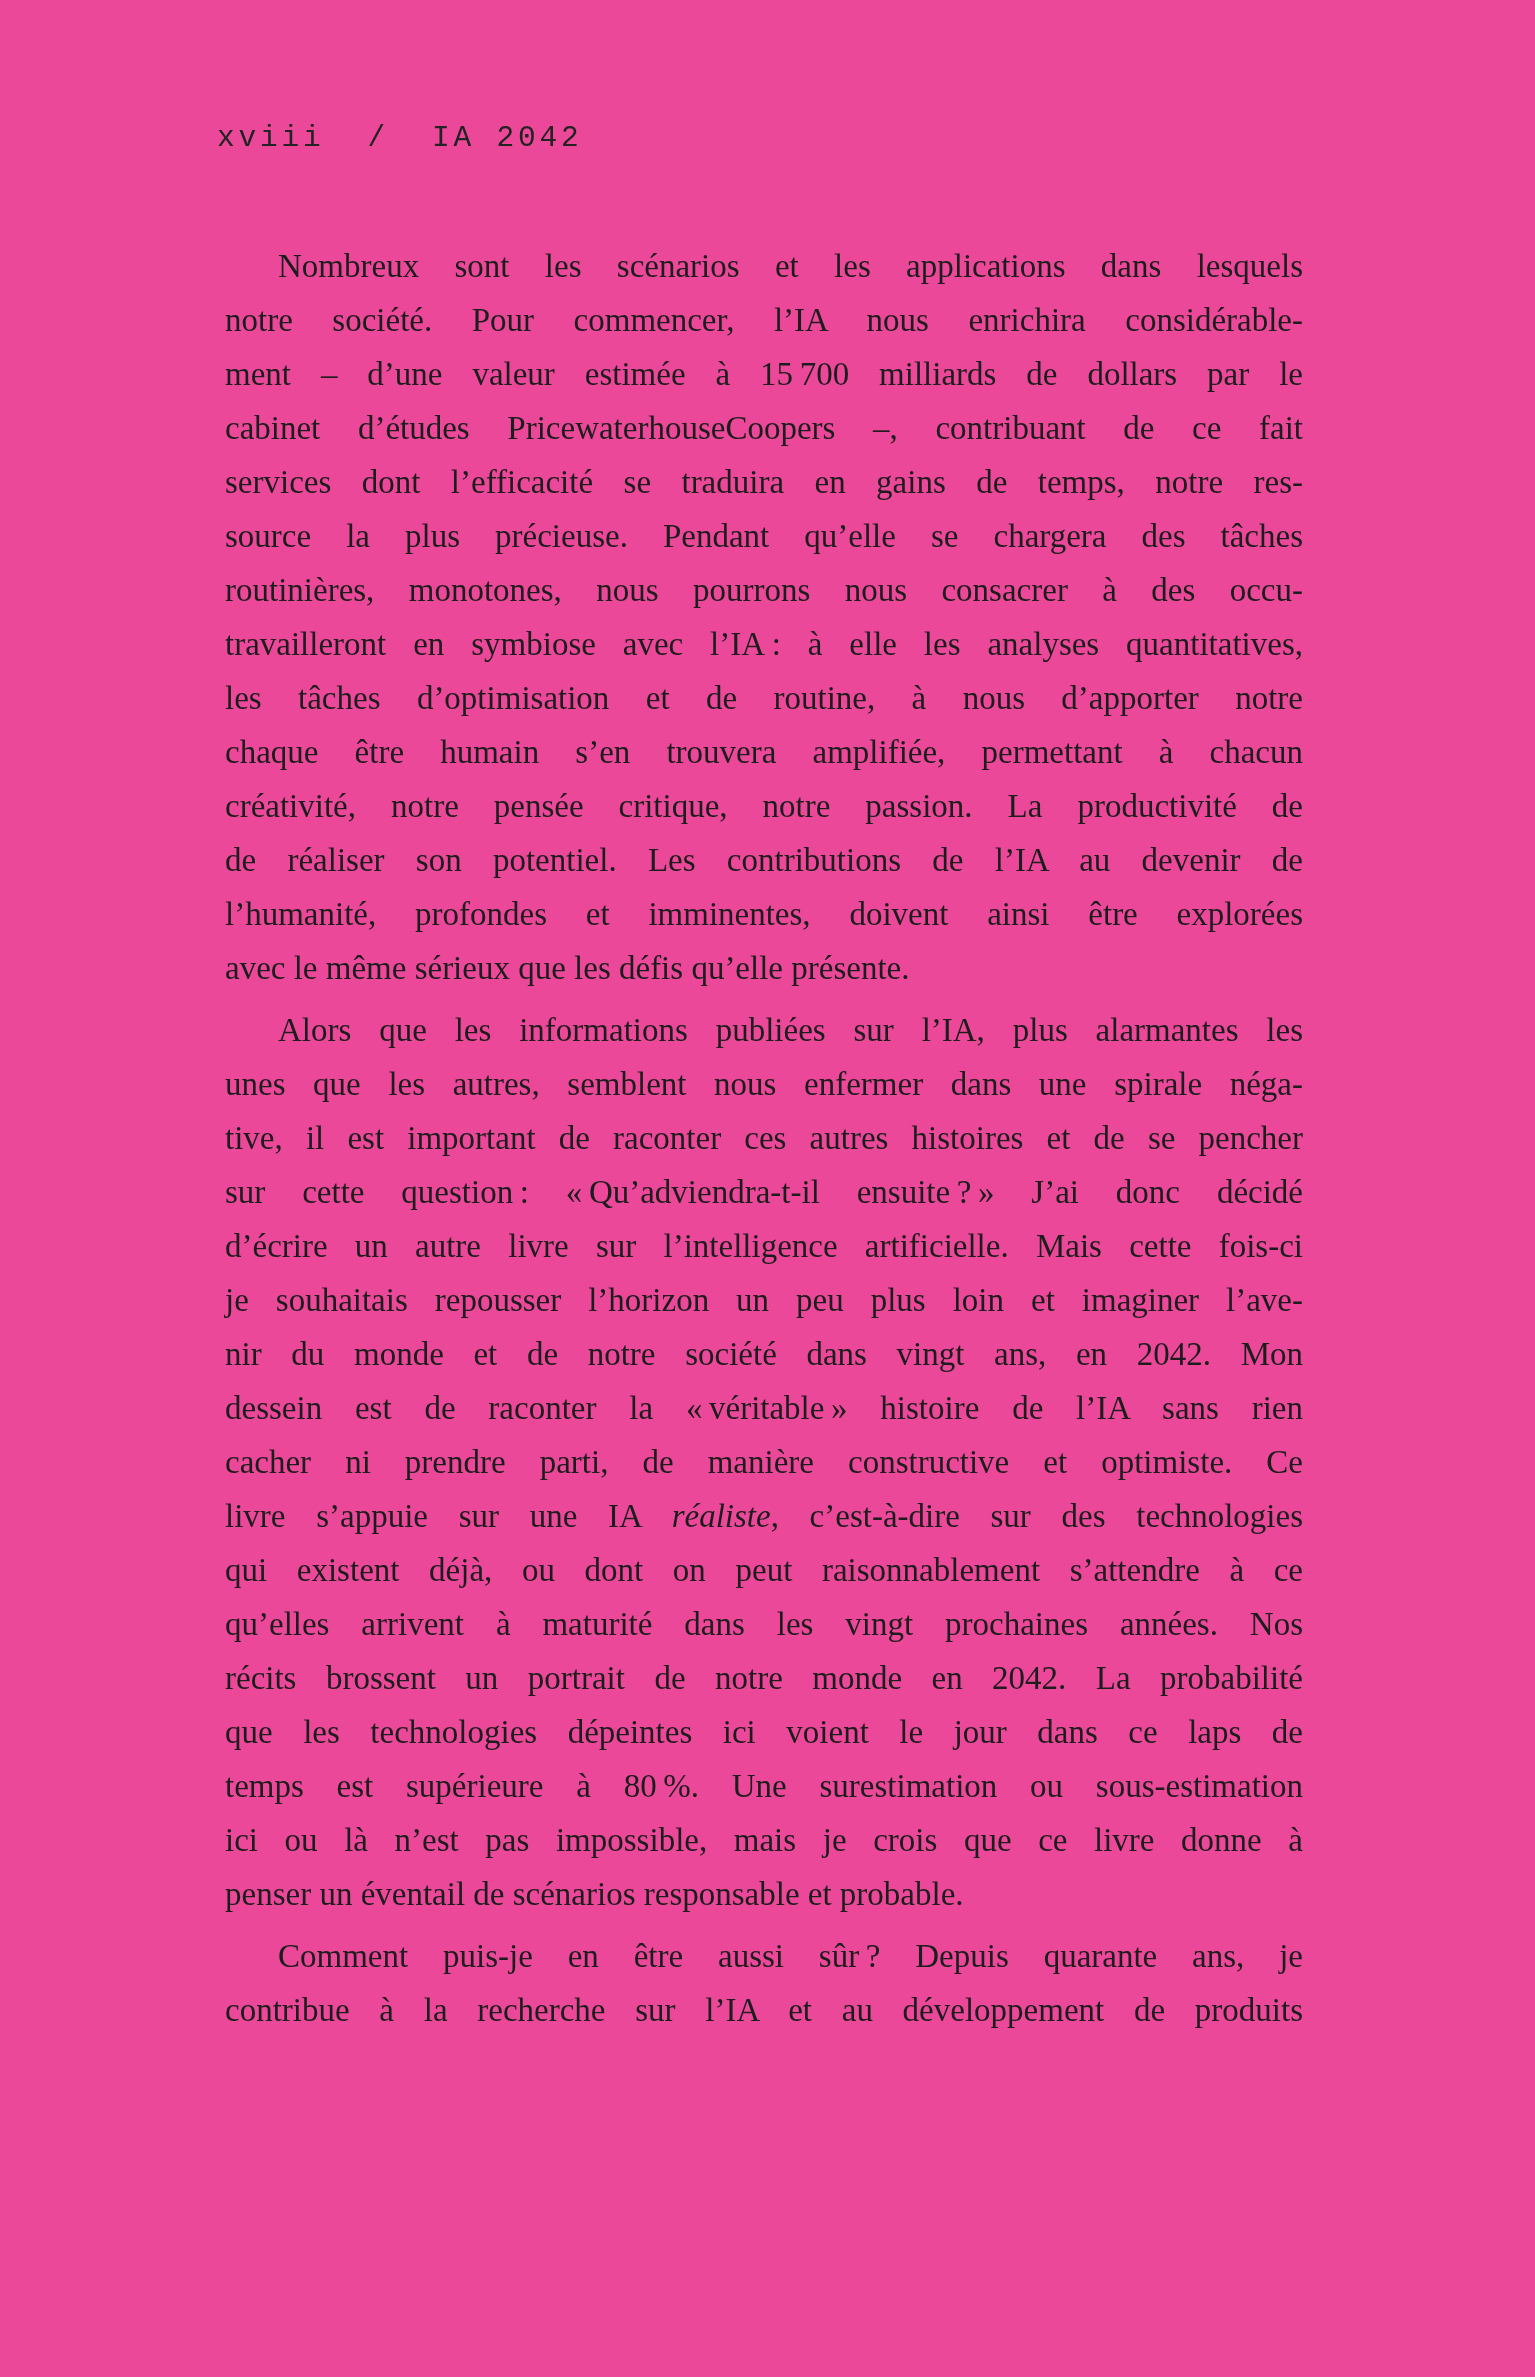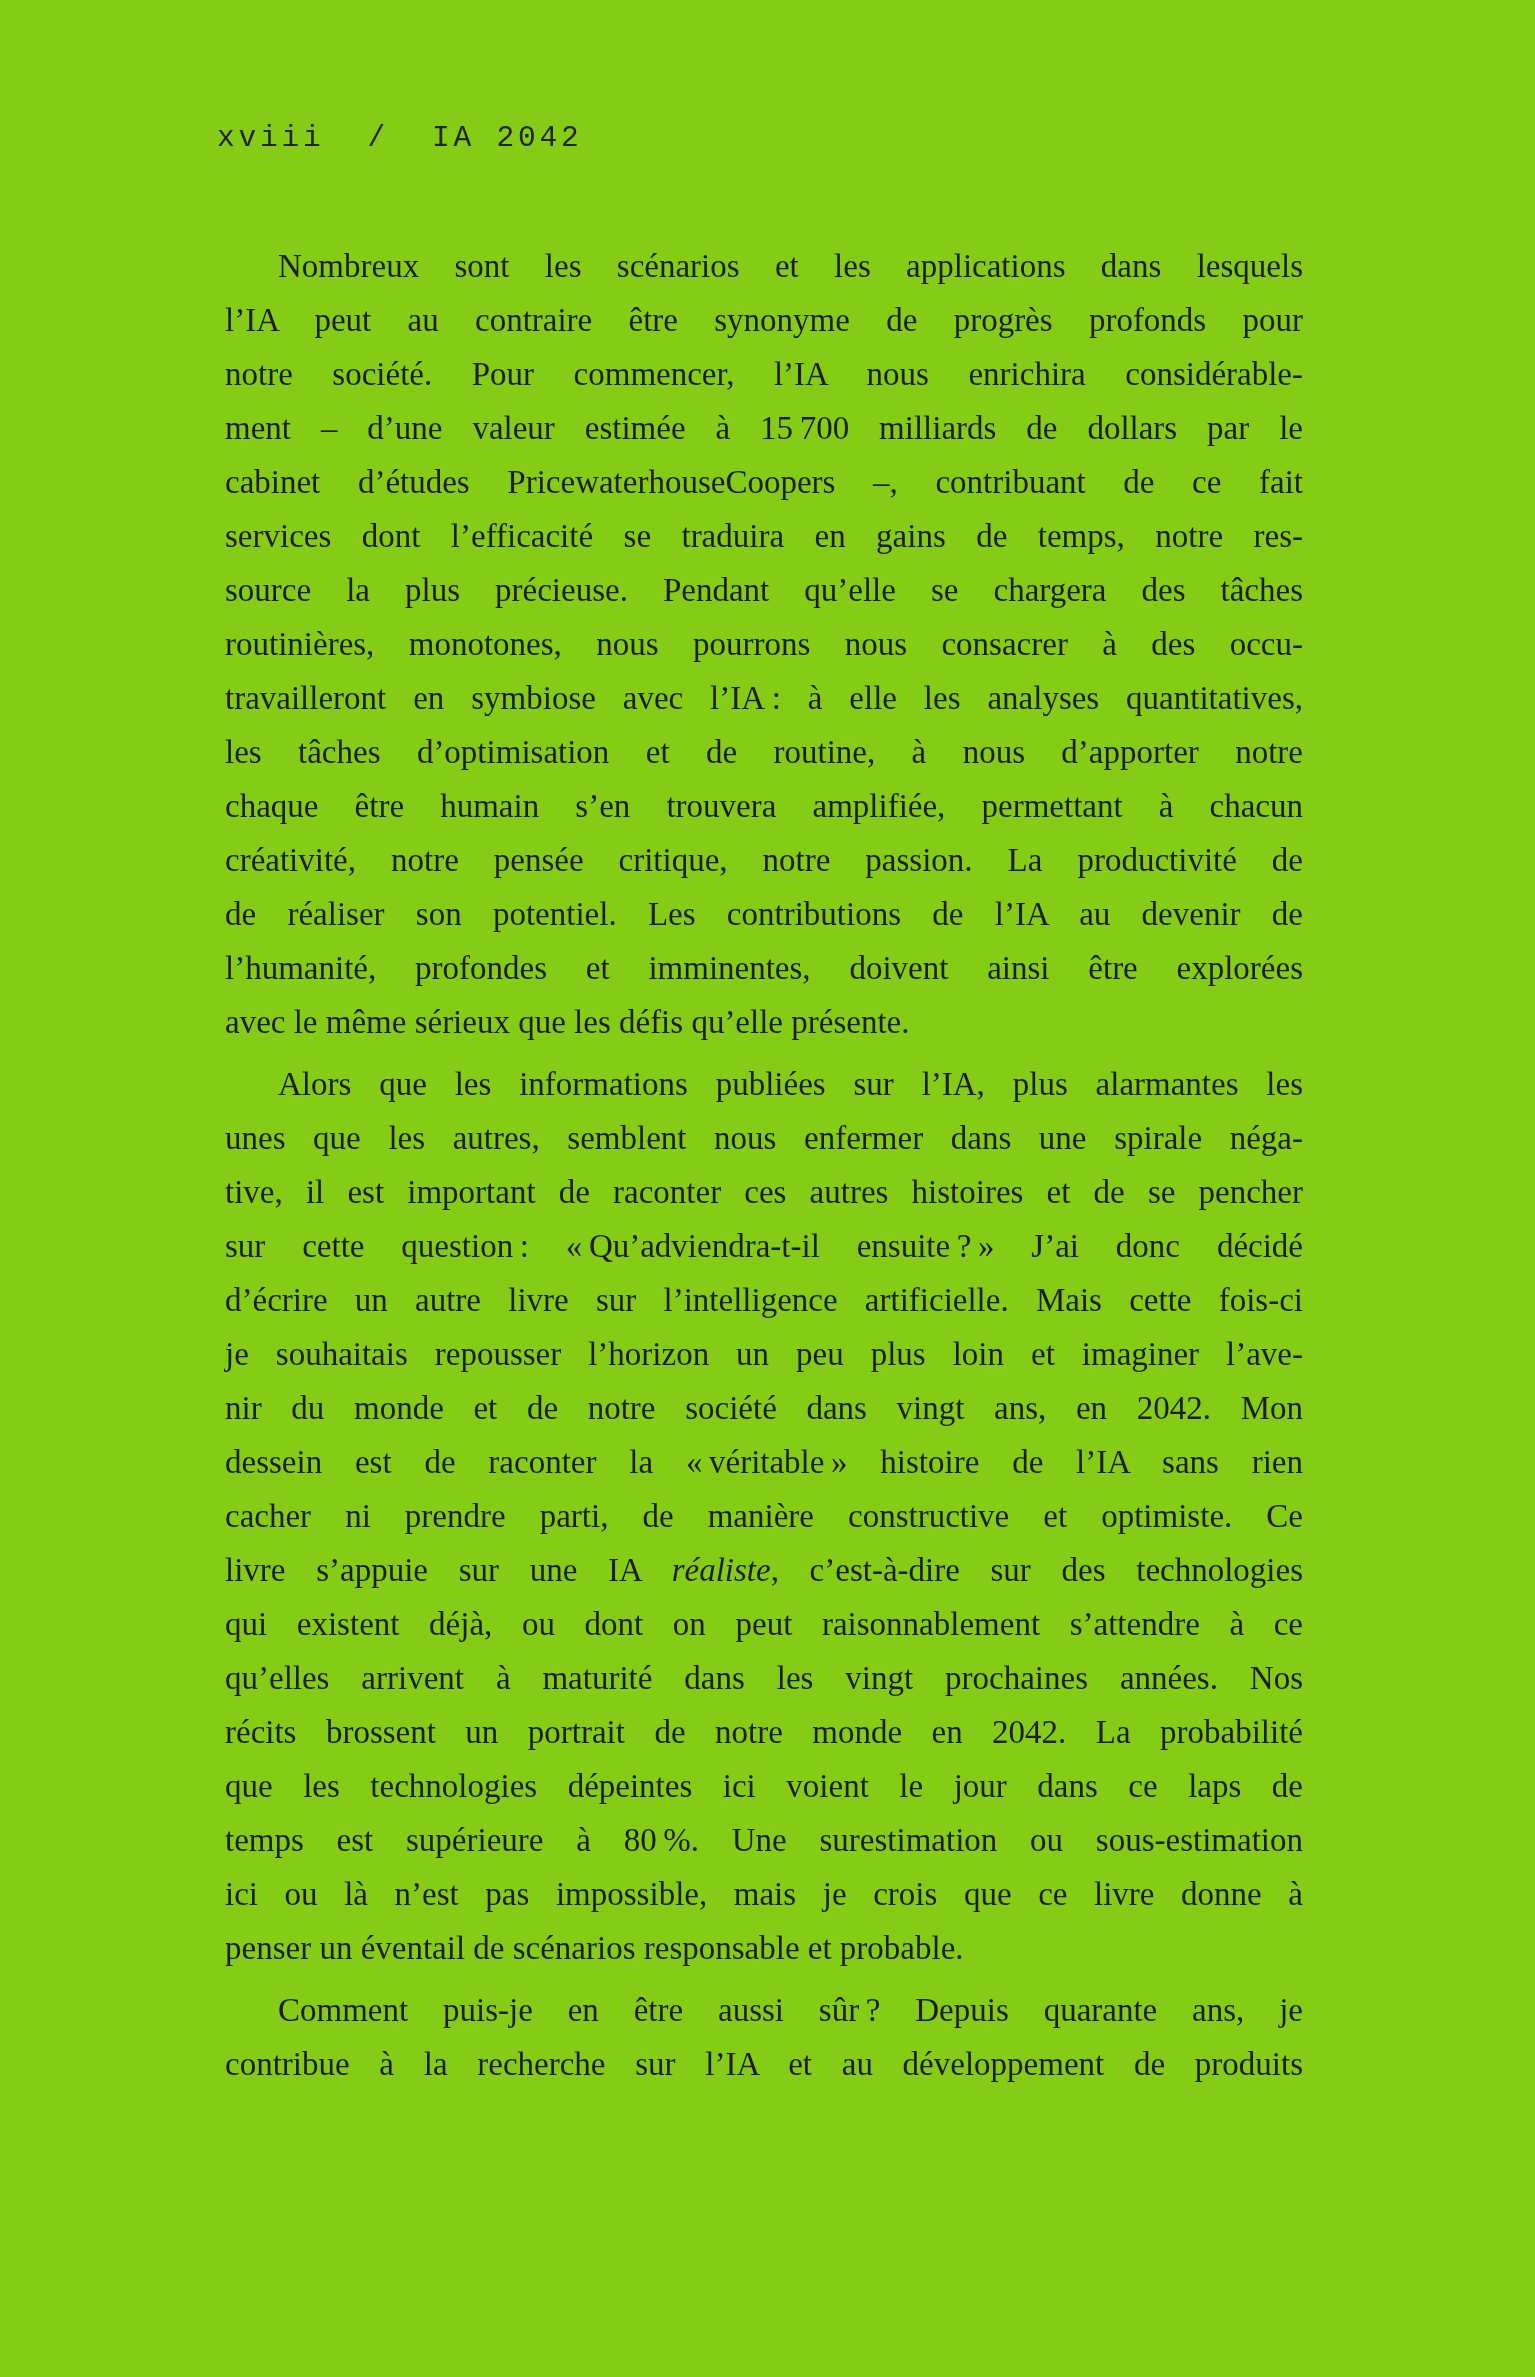--- a/index.html
+++ b/index.html
@@ -4,21 +4,21 @@
 <style>
   html, body {
     margin: 0;
     padding: 0;
     background: #ffffff;
   }
   .page {
     position: relative;
     width: 1535px;
     height: 2378px;
-    background: #84cc16;
+    background: #ec4899;
     overflow: hidden;
     font-family: "Liberation Serif", "DejaVu Serif", serif;
   }
   .running-header {
     position: absolute;
     left: 217px;
     top: 121px;
     font-family: "Liberation Mono", "DejaVu Sans Mono", monospace;
     font-size: 29.5px;
     line-height: 34px;
@@ -56,21 +56,20 @@
 </style>
 </head>
 <body>
 
 <div class="page">
   <div class="running-header">xviii  /  IA 2042</div>
 
   <div class="text-block">
       <div class="paragraph">
         <div class="text-line indent"><span>Nombreux sont les scénarios et les applications dans lesquels</span></div>
-        <div class="text-line"><span>l’IA peut au contraire être synonyme de progrès profonds pour</span></div>
         <div class="text-line"><span>notre société. Pour commencer, l’IA nous enrichira considérable-</span></div>
         <div class="text-line"><span>ment – d’une valeur estimée à 15 700 milliards de dollars par le</span></div>
         <div class="text-line"><span>cabinet d’études PricewaterhouseCoopers –, contribuant de ce fait</span></div>
         <div class="text-line"><span>services dont l’efficacité se traduira en gains de temps, notre res-</span></div>
         <div class="text-line"><span>source la plus précieuse. Pendant qu’elle se chargera des tâches</span></div>
         <div class="text-line"><span>routinières, monotones, nous pourrons nous consacrer à des occu-</span></div>
         <div class="text-line"><span>travailleront en symbiose avec l’IA : à elle les analyses quantitatives,</span></div>
         <div class="text-line"><span>les tâches d’optimisation et de routine, à nous d’apporter notre</span></div>
         <div class="text-line"><span>chaque être humain s’en trouvera amplifiée, permettant à chacun</span></div>
         <div class="text-line"><span>créativité, notre pensée critique, notre passion. La productivité de</span></div>

